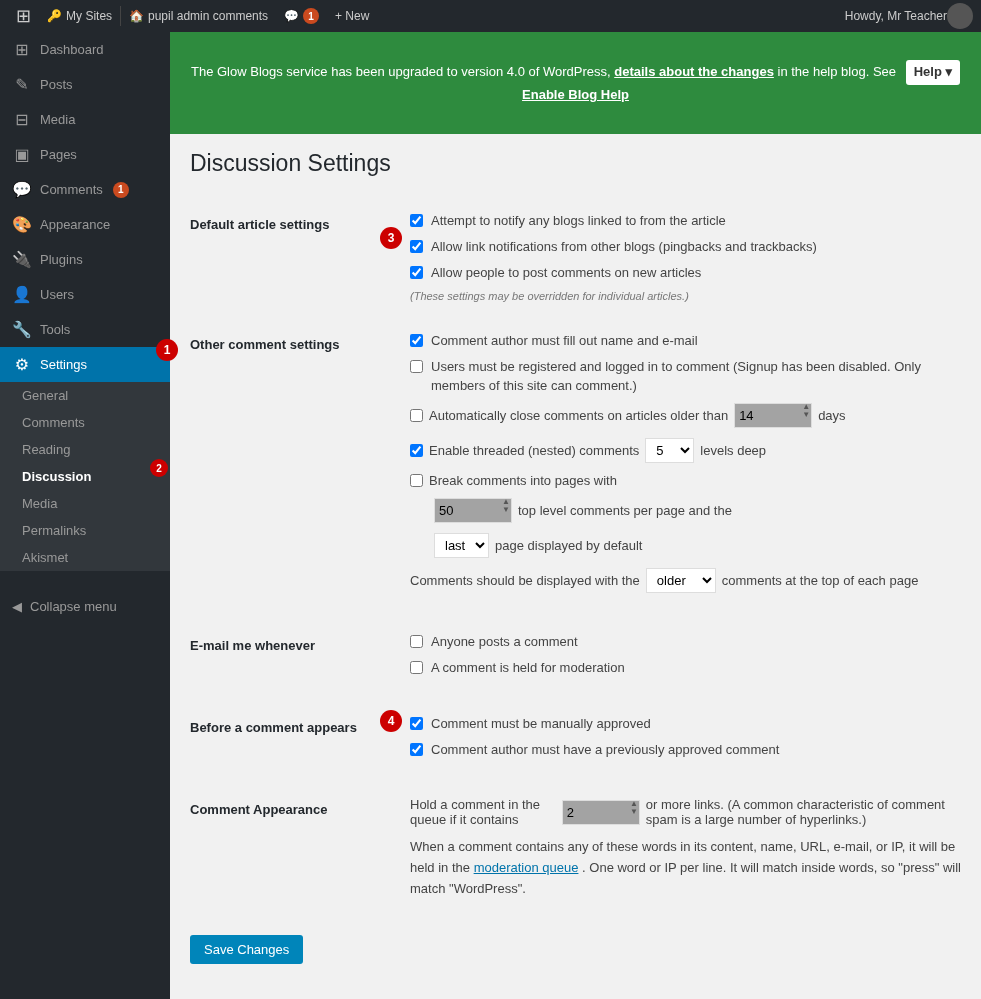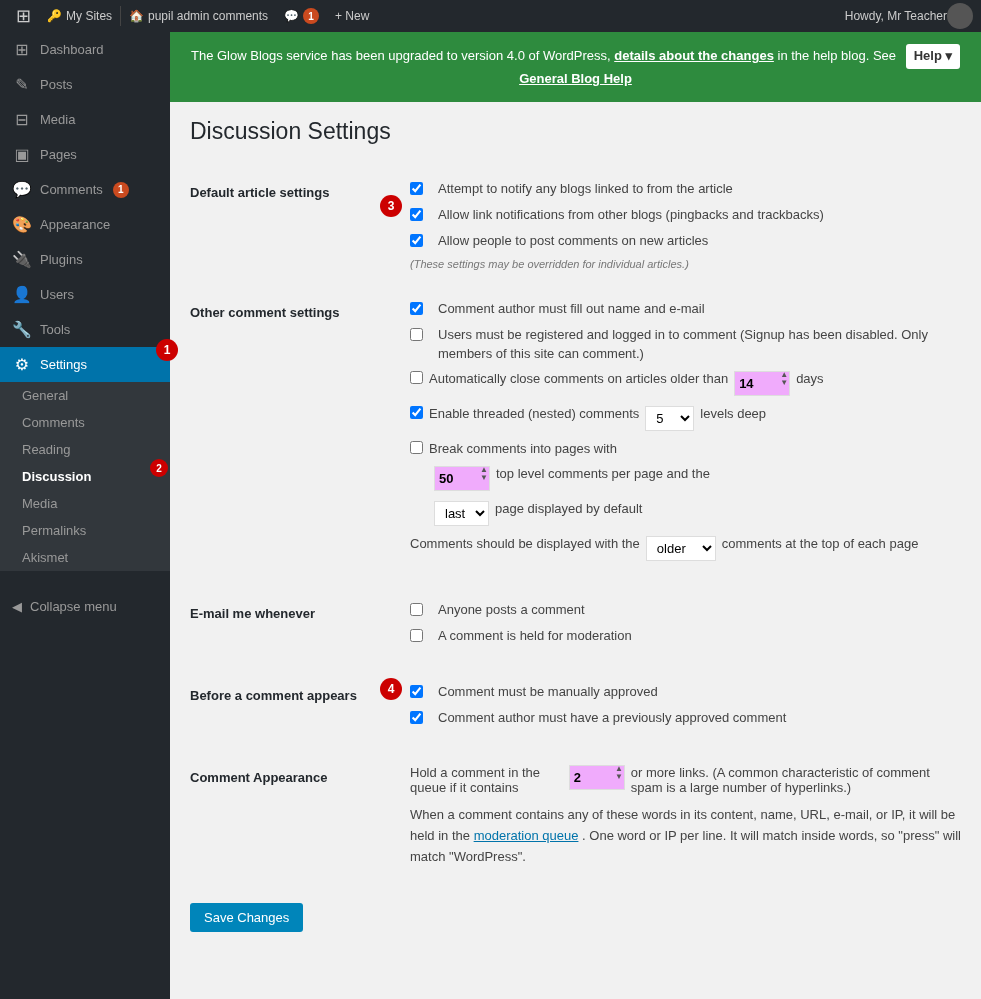--- a/index.html
+++ b/index.html
@@ -103,21 +103,21 @@
       font-weight: bold;
       z-index: 10;
     }
 
     
     #wpbody { flex: 1; display: flex; flex-direction: column; }
     
     .notice-bar {
       background: #2e8b3e;
       color: #fff;
-      padding: 12px 20px;
+      padding: 28px 20px;
       text-align: center;
       font-size: 13px;
       line-height: 1.6;
     }
     .notice-bar a { color: #fff; font-weight: bold; text-decoration: underline; }
 
     .wrap {
       padding: 16px 20px 20px 20px;
       background: #f1f1f1;
       flex: 1;
@@ -136,34 +136,33 @@
       width: 220px;
       padding: 20px 10px 20px 0;
       font-weight: 600;
       font-size: 13px;
       color: #23282d;
       text-align: left;
       vertical-align: top;
     }
     .form-table td { padding: 15px 0; }
     
-    .checkbox-row { display: flex; align-items: flex-start; gap: 15px; margin-bottom: 8px; }
+    .checkbox-row { display: flex; align-items: flex-start; gap: 8px; margin-bottom: 8px; }
     .checkbox-row input[type="checkbox"] { margin-top: 2px; flex-shrink: 0; }
     .checkbox-row label { color: #444; font-size: 13px; line-height: 1.4; }
     
     .settings-note { color: #777; font-style: italic; font-size: 11px; margin-top: 4px; }
     
-    .inline-input { display: flex; align-items: flex-start; gap: 6px; margin-bottom: 10px; }
+    .inline-input { display: flex; align-items: center; gap: 6px; margin-bottom: 10px; }
     .inline-input input[type="number"] {
-      width: 56px;
+      width: 78px;
       padding: 4px;
       border: 1px solid #ddd;
-      background: #f0abfc;
-      font-size: 13px;
-      font-weight: bold;
+      background: #a3a3a3;
+      font-size: 13px;
     }
     .inline-input select {
       padding: 3px 6px;
       border: 1px solid #ddd;
       background: #fff;
       font-size: 13px;
     }
     
     .submit-btn {
       background: #0085ba;
@@ -278,21 +277,21 @@
   <div id="wpbody">
 
     <div class="notice-bar">
       <div>
         <span>The Glow Blogs service has been upgraded to version 4.0 of WordPress,</span>
         <a href="#">details about the changes</a>
         <span>in the help blog. See</span>
         <a href="#" style="display:inline-block;background:#fff;color:#333;padding:2px 8px;border-radius:3px;font-weight:bold;text-decoration:none;margin-left:6px;">Help ▾</a>
       </div>
       <div>
-        <a href="#" style="font-weight:bold;">General Blog Help</a>
+        <a href="#" style="font-weight:bold;">Enable Blog Help</a>
       </div>
     </div>
 
     <div class="wrap">
       <h1 class="page-title">Discussion Settings</h1>
 
       <table class="form-table">
         <tbody>
 
           <tr>

